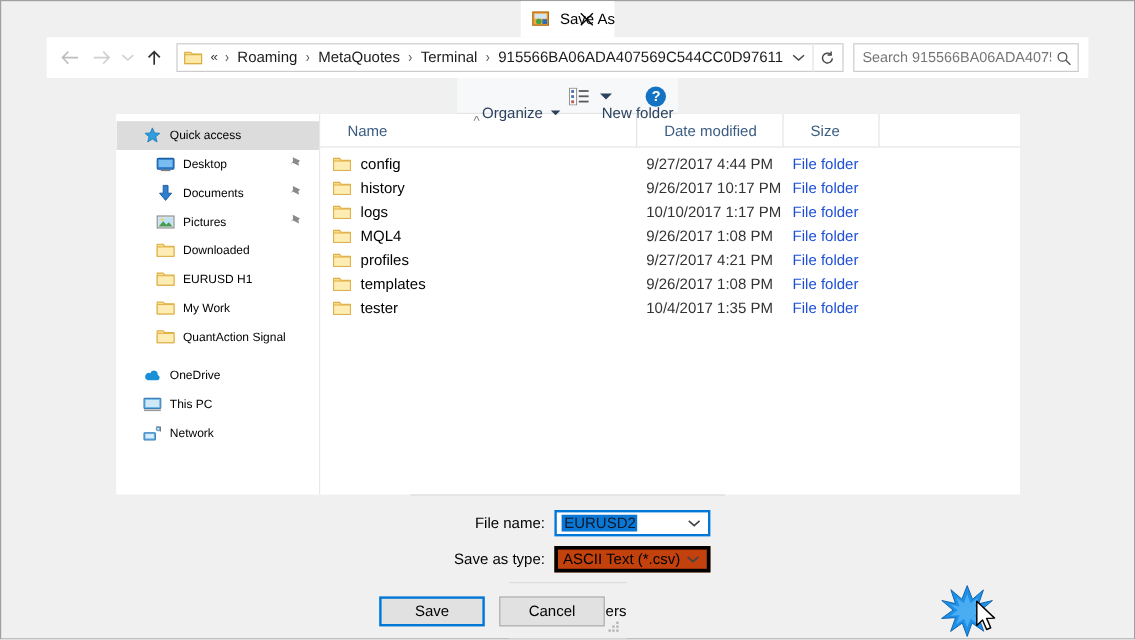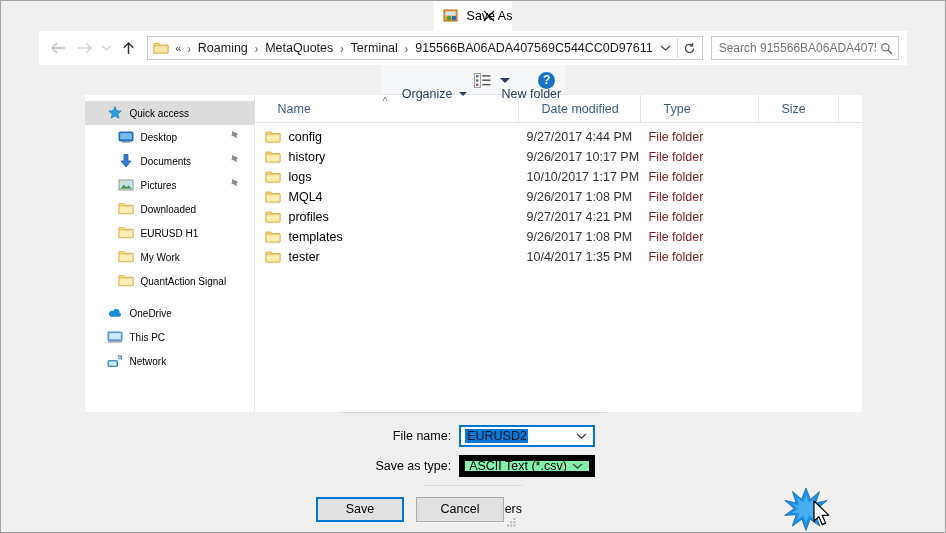--- a/index.html
+++ b/index.html
@@ -318,21 +318,21 @@
     overflow: hidden;
   }
   .cell.name {
     width: 263px;
     display: flex;
     align-items: center;
     padding-left: 10px;
     color: #000;
   }
   .cell.date { width: 122px; color: #333; }
-  .cell.type { width: 118px; color: #7f1d1d; }
+  .cell.type { width: 118px; color: #1d4ed8; }
   .cell.size { width: 80px; }
   .folder-ico {
     width: 16px; height: 14px;
     margin-right: 8px;
     flex: none;
     position: relative;
   }
 
   
   .formarea {
@@ -364,22 +364,22 @@
     background: #fff;
     display: flex;
     align-items: center;
     box-sizing: border-box;
     position: relative;
   }
   .combo.focused {
     border: 2px solid #0078d7;
   }
   .combo.disabledlook {
-    background: #86efac;
-    border: 6px solid #000000;
+    background: #c2410c;
+    border: 3px solid #000000;
   }
   .combo .val {
     flex: 1 1 auto;
     padding-left: 4px;
     font-size: 12.5px;
     color: #000;
     white-space: nowrap;
     overflow: hidden;
   }
   .sel-text {
@@ -717,23 +717,20 @@
 
     <div class="listpane">
 
       <div class="colhdr">
         <div class="col col-name first">
           <span>Name</span>
           <span class="sortcaret">^</span>
         </div>
         <div class="col col-date">
           <span>Date modified</span>
-        </div>
-        <div class="col col-type">
-          <span>Type</span>
         </div>
         <div class="col col-size">
           <span>Size</span>
         </div>
         <div class="col" style="flex:1 1 auto;"></div>
       </div>
 
       <div class="rows">
 
         <div class="row">

